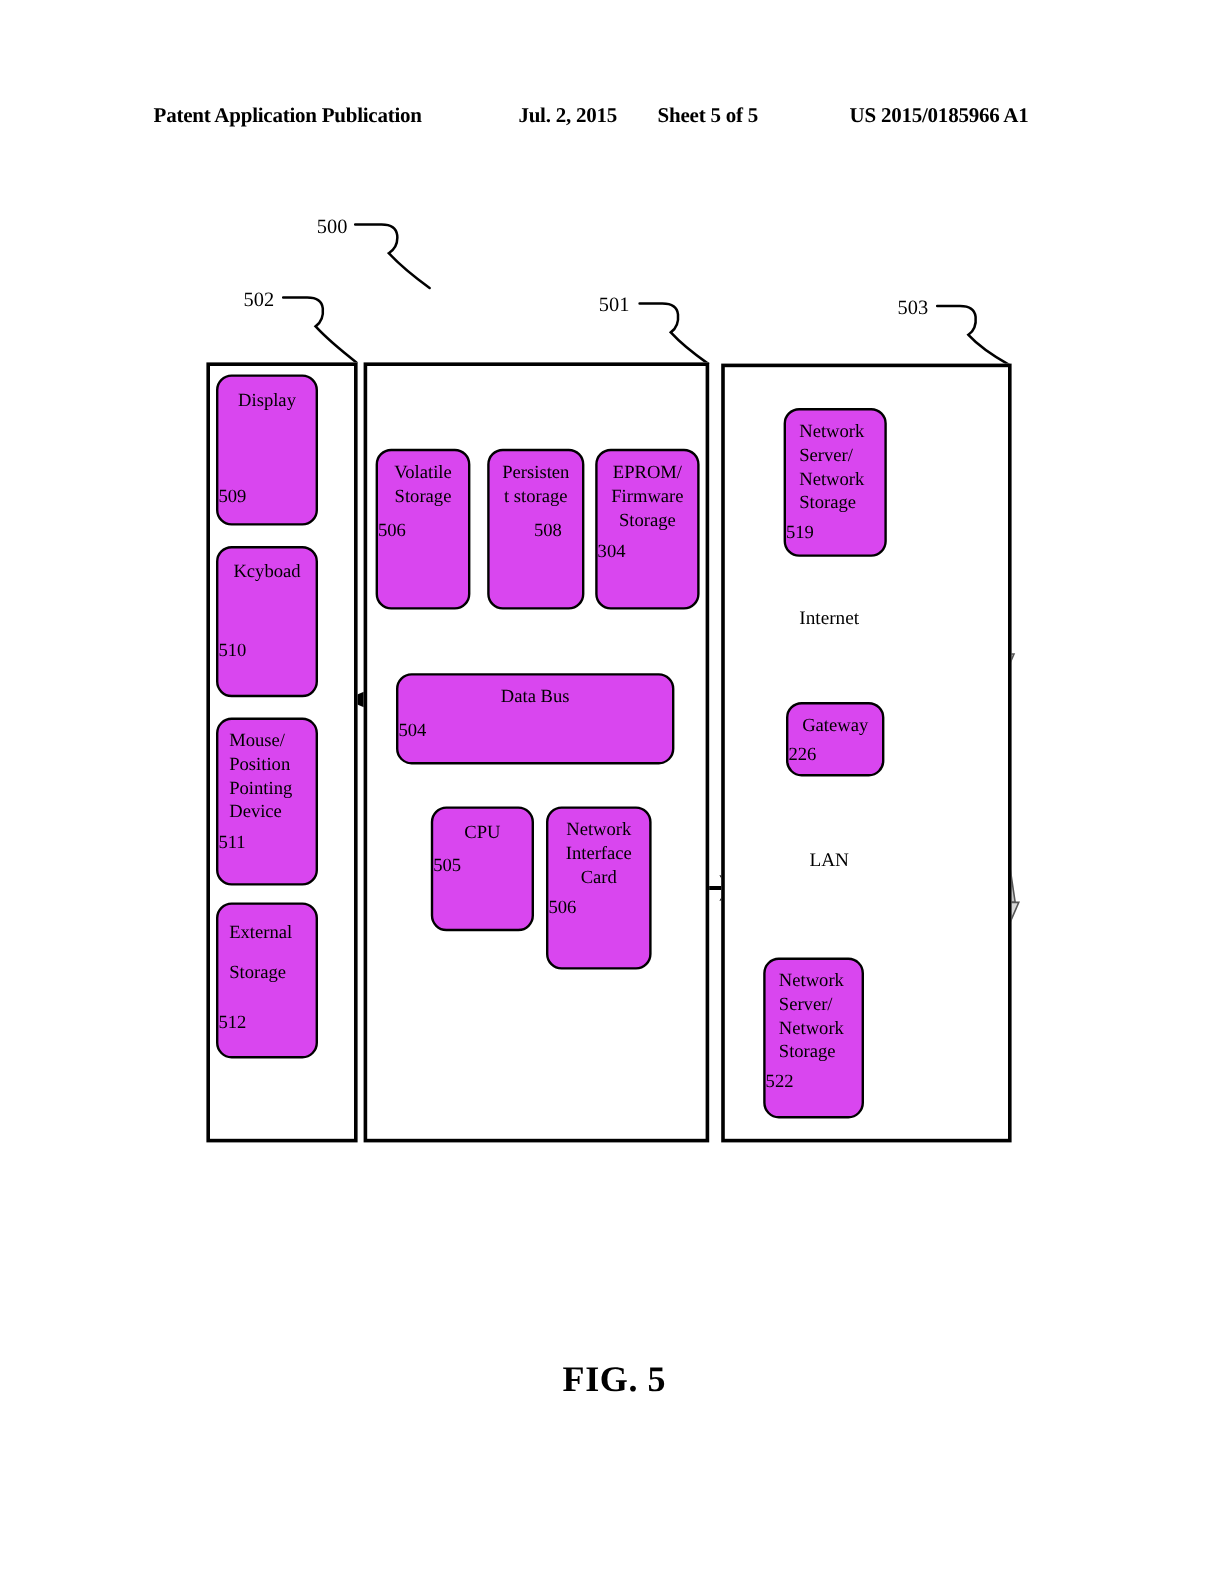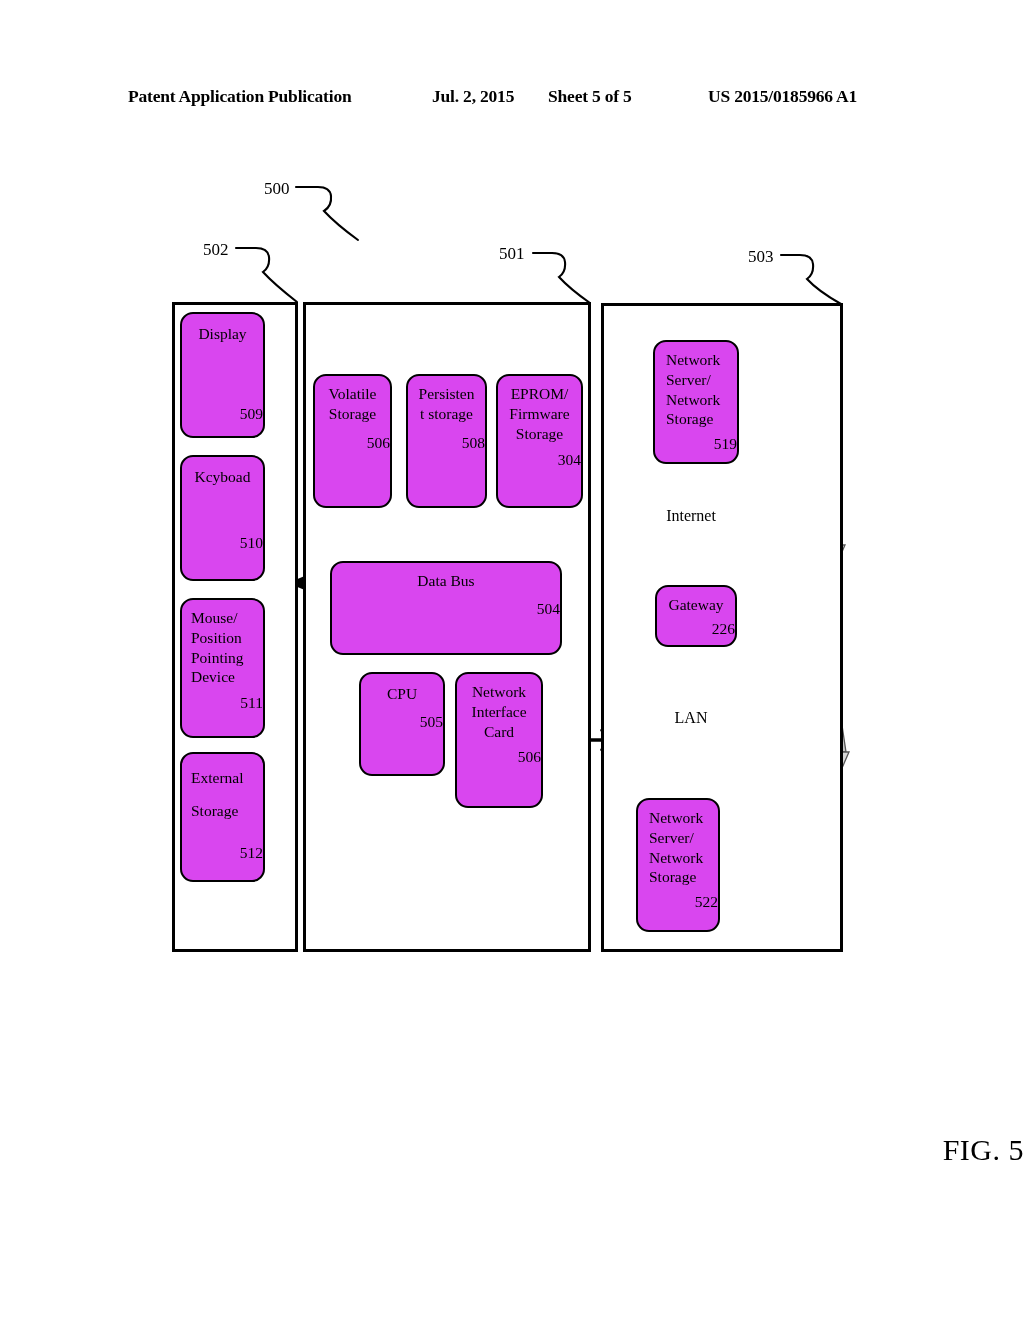--- a/index.html
+++ b/index.html
@@ -38,25 +38,26 @@
   #hdr-date  { left: 432px; top: 0; }
   #hdr-sheet { left: 548px; top: 0; }
   #hdr-num   { left: 708px; top: 0; }
 
   
   #fig-caption {
     position: absolute;
     left: 0;
     top: 1133px;
     width: 1024px;
-    text-align: right;
+    text-align: center;
     font-family: "Liberation Serif", serif;
     font-size: 30px;
     letter-spacing: 0.5px;
     color: #000;
+    font-weight: bold;
   }
 
   
   #diagram {
     position: absolute;
     left: 0;
     top: 0;
     width: 1024px;
     height: 1320px;
   }
@@ -94,21 +95,21 @@
   }
   .node .title {
     position: absolute;
     left: 0; right: 0;
     text-align: center;
     white-space: pre-line;
   }
   .node .ref {
     position: absolute;
     left: 0; right: 0;
-    text-align: right;
+    text-align: left;
   }
 
   
   #node-display  { left: 180px; top: 312px; width: 85px; height: 126px; }
   #node-display  .title { top: 10px; }
   #node-display  .ref   { top: 90px; }
 
   #node-keyboard { left: 180px; top: 455px; width: 85px; height: 126px; }
   #node-keyboard .title { top: 10px; }
   #node-keyboard .ref   { top: 76px; }
@@ -128,21 +129,21 @@
 
   #node-persistent { left: 406px; top: 374px; width: 81px; height: 134px; }
   #node-persistent .title { top: 8px; }
   #node-persistent .ref   { top: 57px; padding-left: 37px; }
 
   #node-eprom      { left: 496px; top: 374px; width: 87px; height: 134px; }
   #node-eprom      .title { top: 8px; }
   #node-eprom      .ref   { top: 74px; }
 
   
-  #node-databus { left: 330px; top: 561px; width: 232px; height: 94px; }
+  #node-databus { left: 330px; top: 561px; width: 232px; height: 76px; }
   #node-databus .title { top: 8px; }
   #node-databus .ref   { top: 36px; }
 
   
   #node-cpu { left: 359px; top: 672px; width: 86px; height: 104px; }
   #node-cpu .title { top: 10px; }
   #node-cpu .ref   { top: 38px; }
 
   #node-nic { left: 455px; top: 672px; width: 88px; height: 136px; }
   #node-nic .title { top: 8px; }

